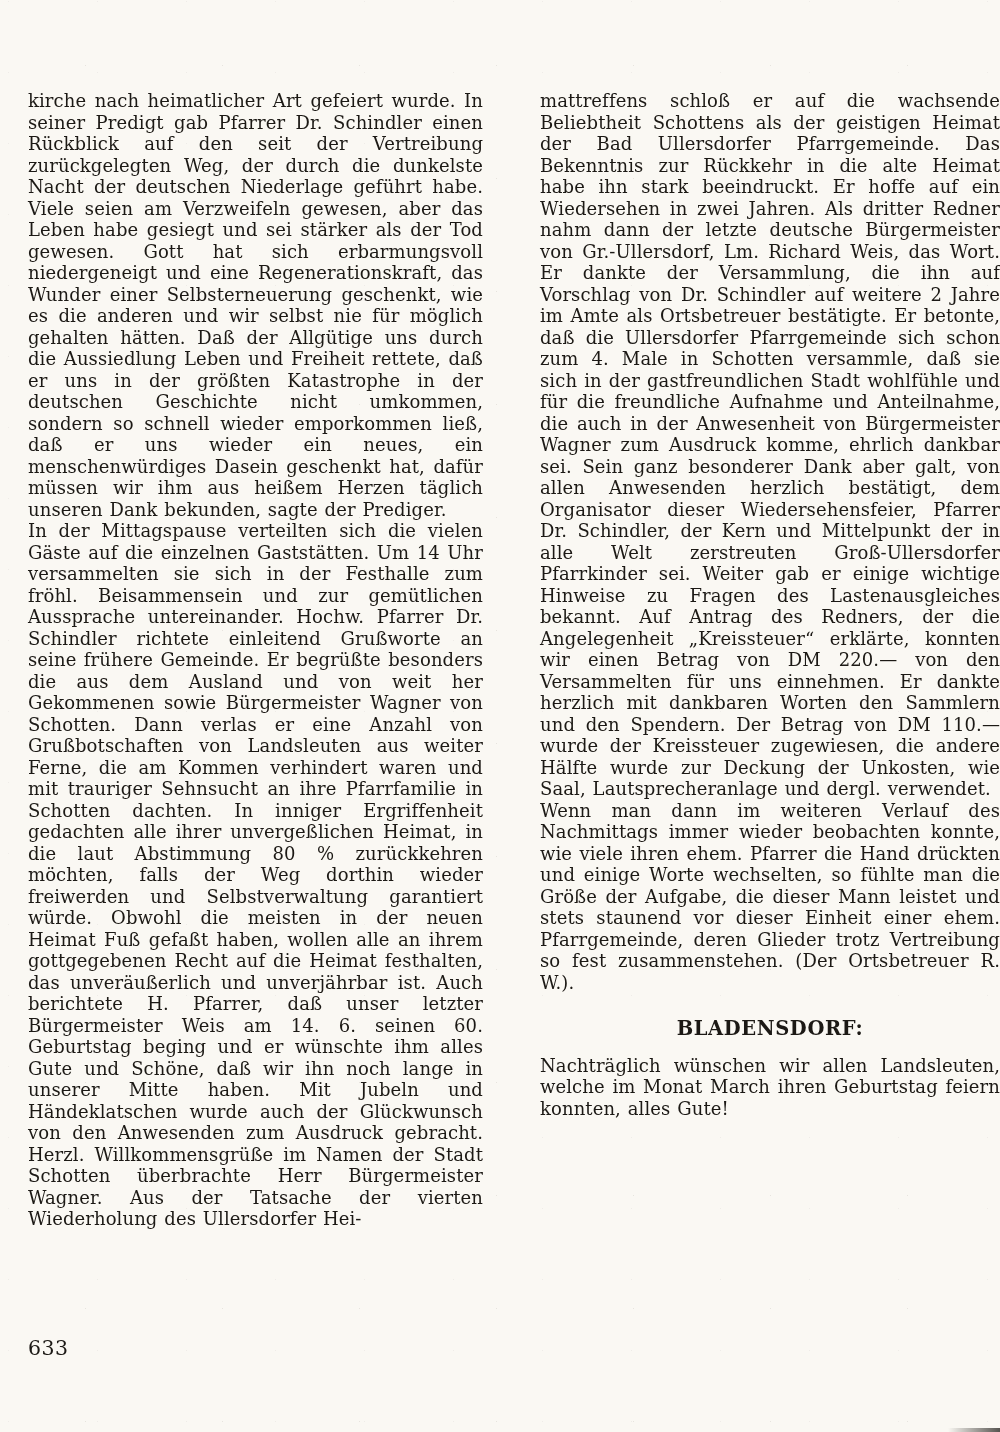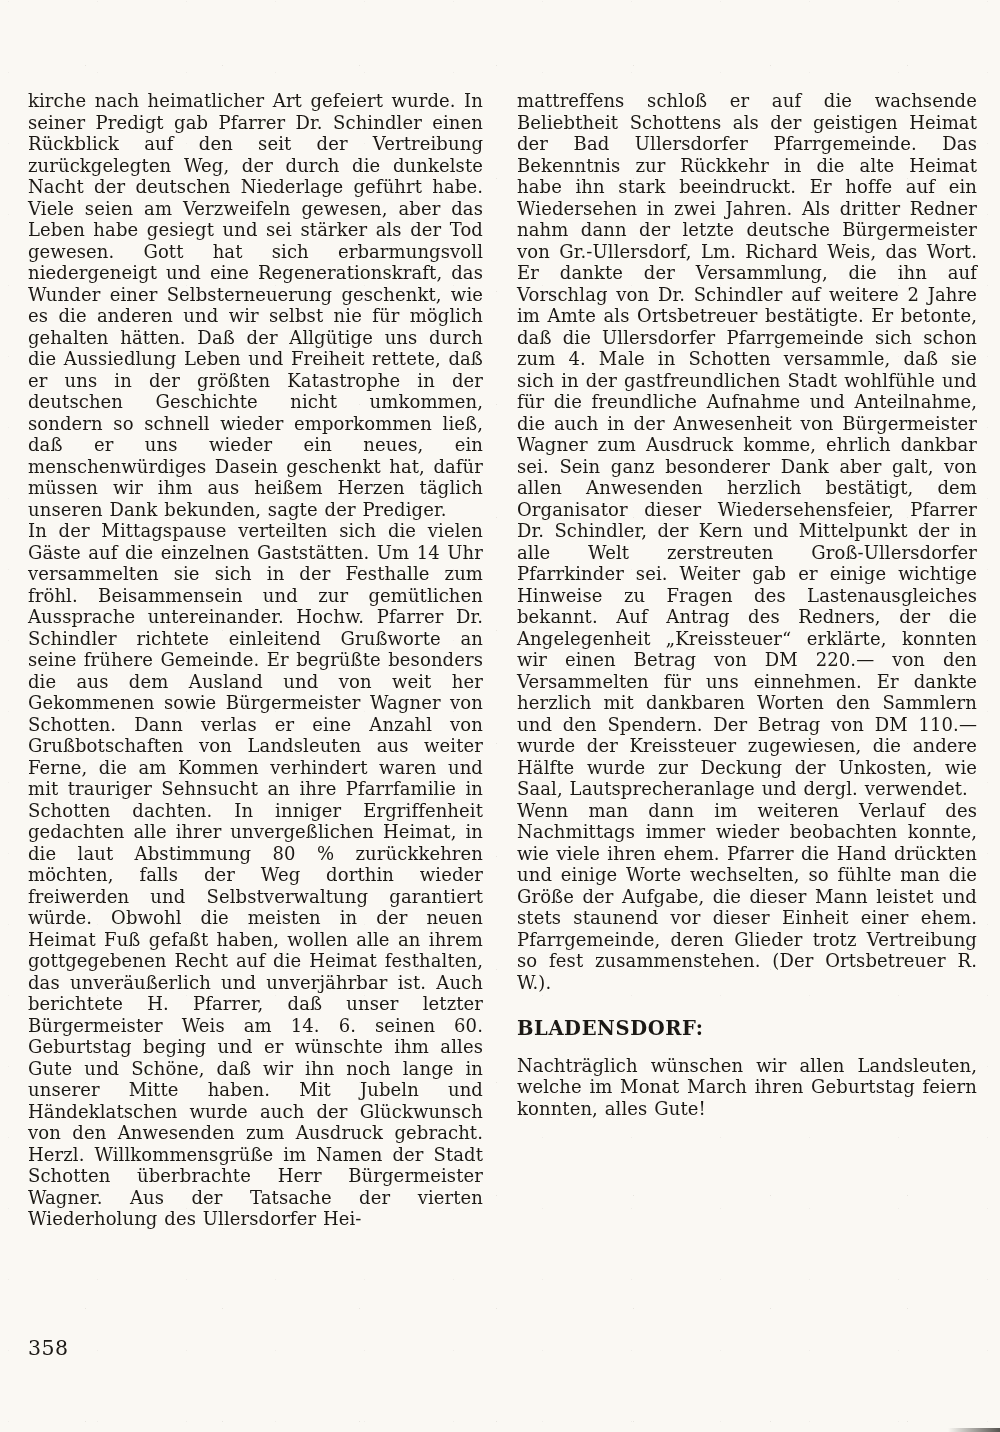--- a/index.html
+++ b/index.html
@@ -28,29 +28,29 @@
     top: 90px;
     text-align: justify;
     font-size: 18px;
     line-height: 21.5px;
     letter-spacing: 0.1px;
     word-spacing: 1px;
     hyphens: auto;
     -webkit-hyphens: auto;
   }
   .column-left  { left: 28px;  width: 455px; }
-  .column-right { left: 517px; width: 460px; }
+  .column-right { left: 540px; width: 460px; }
   .para { margin: 0; }
   .para.gap-top { margin-top: 12px; }
   .heading {
     font-size: 19.5px;
     font-weight: bold;
     letter-spacing: 0.6px;
     margin: 25px 0 15px 0;
-    text-align: left;
+    text-align: center;
   }
   .bold { font-weight: bold; }
   .page-number {
     position: absolute;
     left: 28px;
     top: 1336px;
     font-size: 20.5px;
     letter-spacing: 0.5px;
   }
   .corner-smudge {
@@ -69,15 +69,15 @@
   <div class="column column-left">
       <p class="para"><span class="">kirche nach heimatlicher Art gefeiert wurde. In seiner Predigt gab Pfarrer Dr. Schindler einen Rückblick auf den seit der Vertreibung zurückgelegten Weg, der durch die dunkelste Nacht der deutschen Niederlage geführt habe. Viele seien am Verzweifeln gewesen, aber das Leben habe gesiegt und sei stärker als der Tod gewesen. Gott hat sich erbarmungsvoll niedergeneigt und eine Regenerationskraft, das Wunder einer Selbsterneuerung geschenkt, wie es die anderen und wir selbst nie für möglich gehalten hätten. Daß der Allgütige uns durch die Aussiedlung Leben und Freiheit rettete, daß er uns in der größten Katastrophe in der deutschen Geschichte nicht umkommen, sondern so schnell wieder emporkommen ließ, daß er uns wieder ein neues, ein menschenwürdiges Dasein geschenkt hat, dafür müssen wir ihm aus heißem Herzen täglich unseren Dank bekunden, sagte der Prediger.</span></p>
       <p class="para"><span class="">In der Mittagspause verteilten sich die vielen Gäste auf die einzelnen Gaststätten. Um 14 Uhr versammelten sie sich in der Festhalle zum fröhl. Beisammensein und zur gemütlichen Aussprache untereinander. Hochw. Pfarrer Dr. Schindler richtete einleitend Grußworte an seine frühere Gemeinde. Er begrüßte besonders die aus dem Ausland und von weit her Gekommenen sowie Bürgermeister Wagner von Schotten. Dann verlas er eine Anzahl von Grußbotschaften von Landsleuten aus weiter Ferne, die am Kommen verhindert waren und mit trauriger Sehnsucht an ihre Pfarrfamilie in Schotten dachten. In inniger Ergriffenheit gedachten alle ihrer unvergeßlichen Heimat, in die laut Abstimmung 80 % zurückkehren möchten, falls der Weg dorthin wieder freiwerden und Selbstverwaltung garantiert würde. Obwohl die meisten in der neuen Heimat Fuß gefaßt haben, wollen alle an ihrem gottgegebenen Recht auf die Heimat festhalten, das unveräußerlich und unverjährbar ist. Auch berichtete H. Pfarrer, daß unser letzter Bürgermeister Weis am 14. 6. seinen 60. Geburtstag beging und er wünschte ihm alles Gute und Schöne, daß wir ihn noch lange in unserer Mitte haben. Mit Jubeln und Händeklatschen wurde auch der Glückwunsch von den Anwesenden zum Ausdruck gebracht. Herzl. Willkommensgrüße im Namen der Stadt Schotten überbrachte Herr Bürgermeister Wagner. Aus der Tatsache der vierten Wiederholung des Ullersdorfer Hei-</span></p>
     </div>
   <div class="column column-right">
       <p class="para"><span class="">mattreffens schloß er auf die wachsende Beliebtheit Schottens als der geistigen Heimat der Bad Ullersdorfer Pfarrgemeinde. Das Bekenntnis zur Rückkehr in die alte Heimat habe ihn stark beeindruckt. Er hoffe auf ein Wiedersehen in zwei Jahren. Als dritter Redner nahm dann der letzte deutsche Bürgermeister von Gr.-Ullersdorf, Lm. Richard Weis, das Wort. Er dankte der Versammlung, die ihn auf Vorschlag von Dr. Schindler auf weitere 2 Jahre im Amte als Ortsbetreuer bestätigte. Er betonte, daß die Ullersdorfer Pfarrgemeinde sich schon zum 4. Male in Schotten versammle, daß sie sich in der gastfreundlichen Stadt wohlfühle und für die freundliche Aufnahme und Anteilnahme, die auch in der Anwesenheit von Bürgermeister Wagner zum Ausdruck komme, ehrlich dankbar sei. Sein ganz besonderer Dank aber galt, von allen Anwesenden herzlich bestätigt, dem Organisator dieser Wiedersehensfeier, Pfarrer Dr. Schindler, der Kern und Mittelpunkt der in alle Welt zerstreuten Groß-Ullersdorfer Pfarrkinder sei. Weiter gab er einige wichtige Hinweise zu Fragen des Lastenausgleiches bekannt. Auf Antrag des Redners, der die Angelegenheit „Kreissteuer“ erklärte, konnten wir einen Betrag von DM 220.— von den Versammelten für uns einnehmen. Er dankte herzlich mit dankbaren Worten den Sammlern und den Spendern. Der Betrag von DM 110.— wurde der Kreissteuer zugewiesen, die andere Hälfte wurde zur Deckung der Unkosten, wie Saal, Lautsprecheranlage und dergl. verwendet.</span></p>
       <p class="para"><span class="">Wenn man dann im weiteren Verlauf des Nachmittags immer wieder beobachten konnte, wie viele ihren ehem. Pfarrer die Hand drückten und einige Worte wechselten, so fühlte man die Größe der Aufgabe, die dieser Mann leistet und stets staunend vor dieser Einheit einer ehem. Pfarrgemeinde, deren Glieder trotz Vertreibung so fest zusammenstehen. (Der Ortsbetreuer R. W.).</span></p>
       <h2 class="heading">BLADENSDORF:</h2>
       <p class="para"><span class="">Nachträglich wünschen wir allen Landsleuten, welche im Monat March ihren Geburtstag feiern konnten, alles Gute!</span></p>
     </div>
-  <div class="page-number">358</div>
+  <div class="page-number">633</div>
   <div class="corner-smudge"></div>
 </div>
 
 </body></html>

